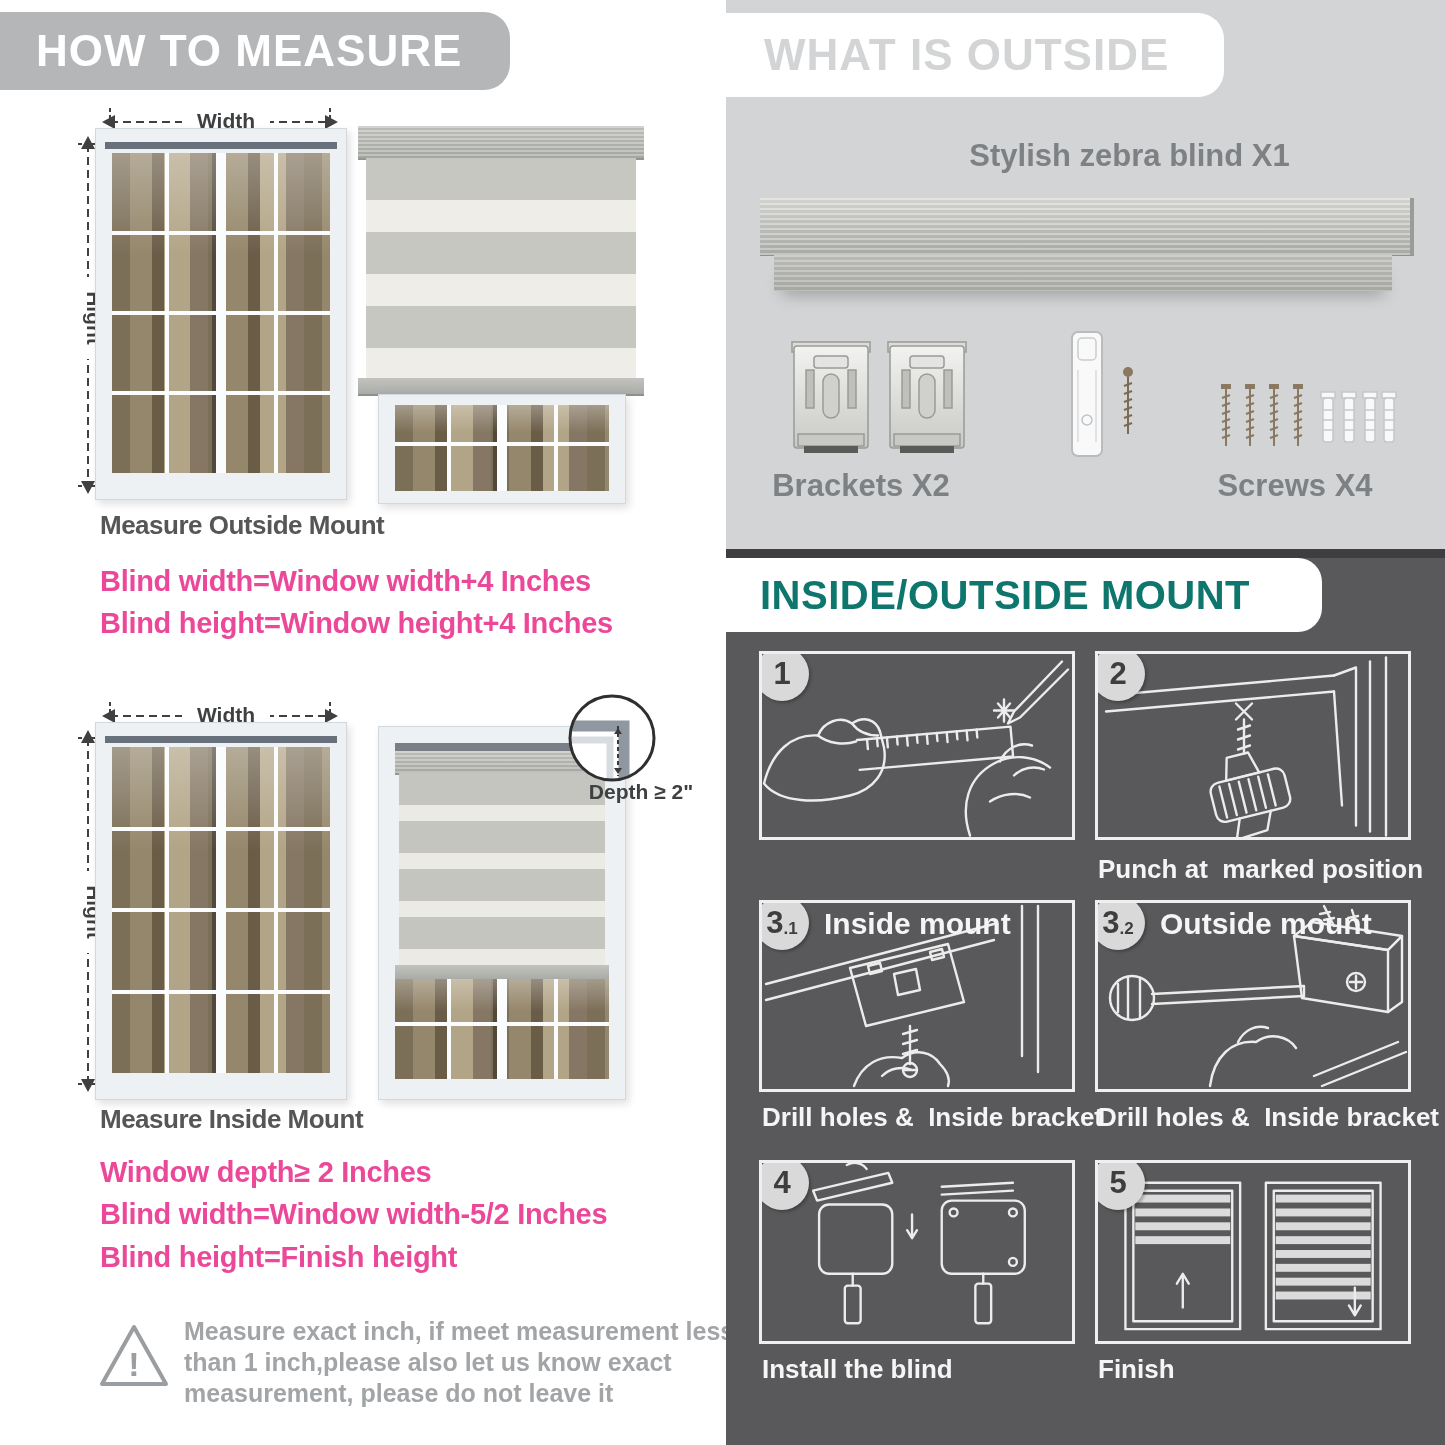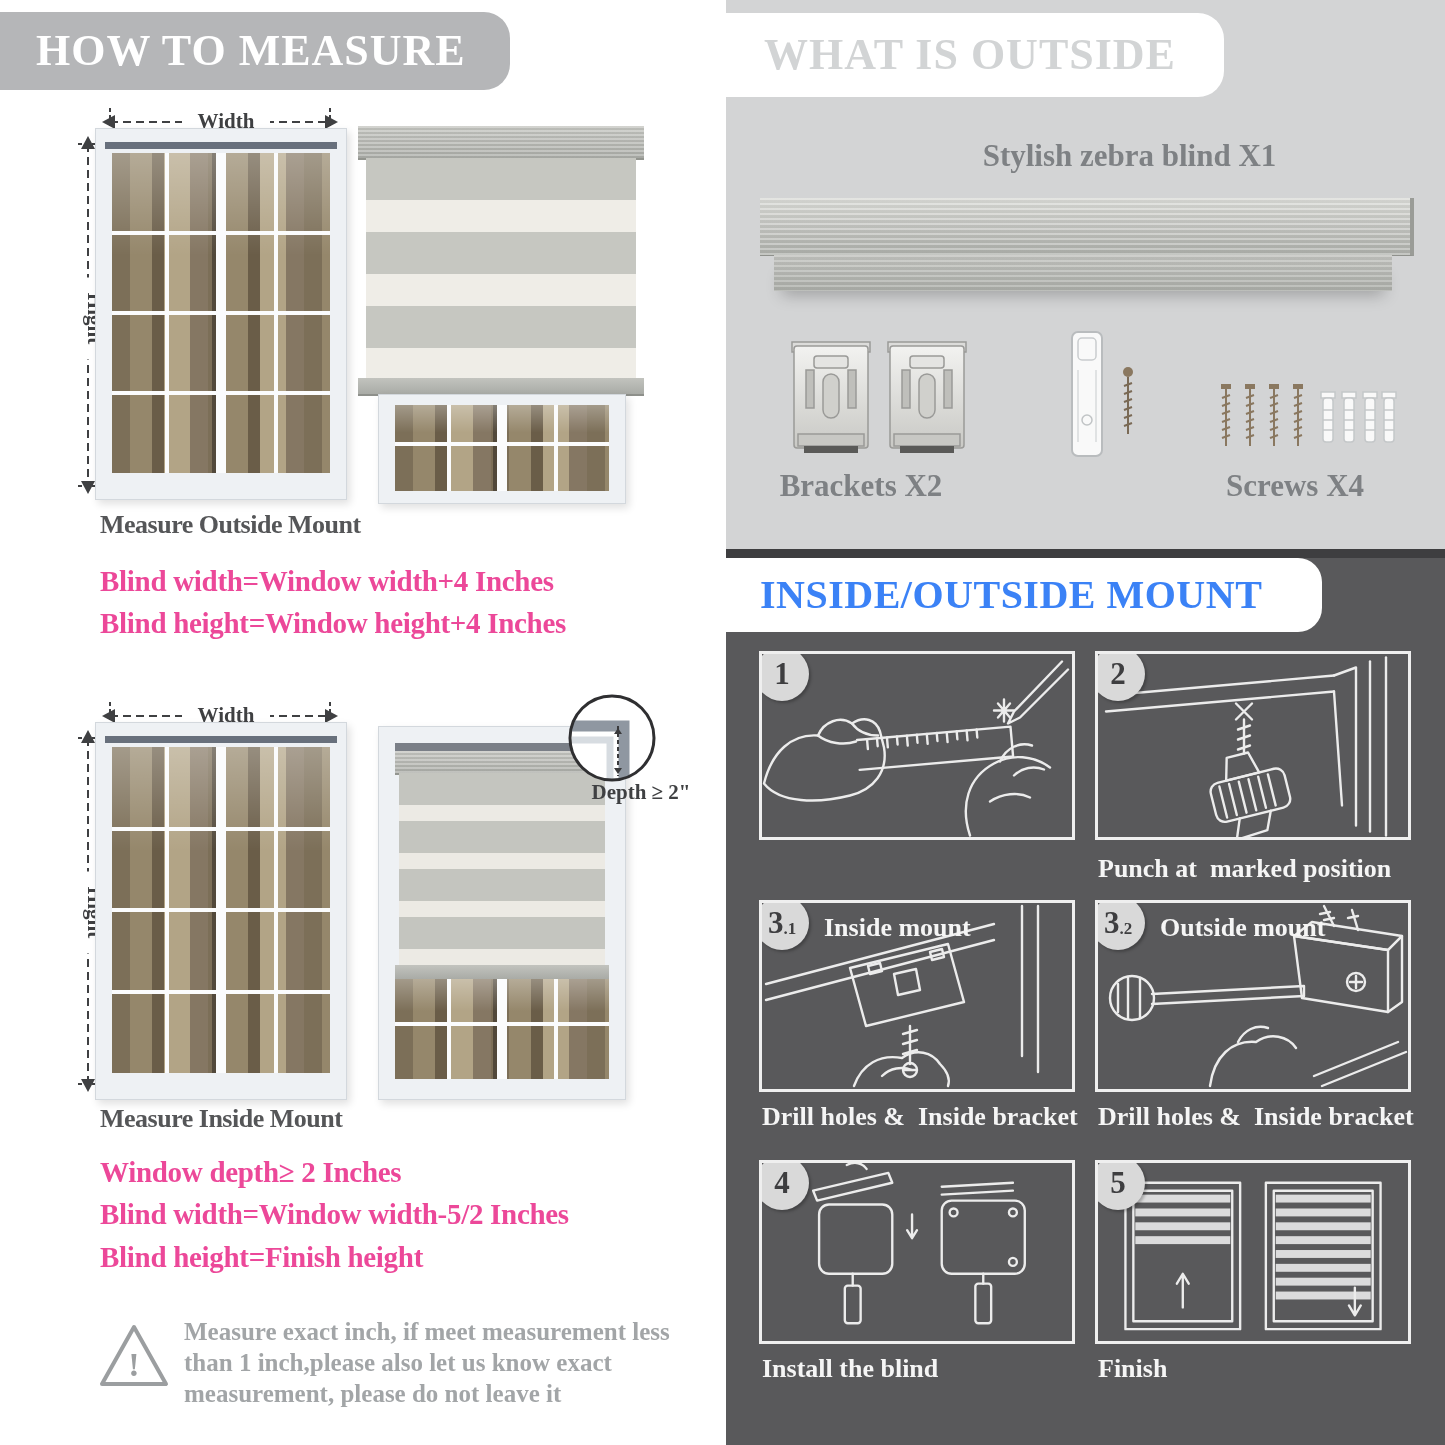--- a/index.html
+++ b/index.html
@@ -1,17 +1,17 @@
 <!DOCTYPE html>
 <html><head>
 <meta charset="utf-8">
 <style>
   html,body{margin:0;padding:0;background:#ffffff;}
   .page{position:relative;width:1445px;height:1445px;background:#ffffff;overflow:hidden;
-        font-family:Liberation Serif, serif;}
+        font-family:Liberation Sans, sans-serif;}
   .abs{position:absolute;}
 
   
   .htm-header{left:0;top:12px;width:510px;height:78px;background:#b5b6b8;
     border-radius:0 26px 26px 0;color:#ffffff;font-size:44px;font-weight:bold;
     line-height:78px;padding-left:36px;letter-spacing:1px;box-sizing:border-box;}
 
   .dim-label{font-size:21px;font-weight:bold;color:#3f4042;background:#ffffff;
     padding:0 6px;text-align:center;}
   .vlabel{transform:rotate(90deg);}
@@ -66,32 +66,32 @@
   .cassette-under{left:48px;top:255px;width:618px;height:36px;
     background:
       repeating-linear-gradient(180deg, rgba(255,255,255,.18) 0 2px, rgba(0,0,0,.05) 2px 5px),
       linear-gradient(180deg,#c4c5c1,#aeb0ab);
     box-shadow:0 12px 16px -8px rgba(0,0,0,.25);}
   .item-label{top:468px;text-align:center;font-size:31px;font-weight:bold;color:#7e8184;}
 
   .dark-bar{left:0;top:549px;width:719px;height:9px;background:#3e3e40;}
   .band{left:0;top:558px;width:719px;height:74px;background:#59595b;}
   .iom-header{position:absolute;left:0;top:0;width:596px;height:74px;background:#ffffff;
-    border-radius:0 24px 24px 0;color:#3b82f6;font-size:40px;font-weight:bold;
+    border-radius:0 24px 24px 0;color:#0f766e;font-size:40px;font-weight:bold;
     line-height:74px;padding-left:34px;letter-spacing:0.5px;box-sizing:border-box;}
   .panel-dark{left:0;top:632px;width:719px;height:813px;background:#59595b;}
 
   .card{position:absolute;width:316px;border:3px solid #efefef;background:#59595b;
     overflow:hidden;box-sizing:border-box;}
   .card svg{position:absolute;inset:0;width:100%;height:100%;}
   .badge{position:absolute;top:-7px;left:-7px;width:54px;height:54px;border-radius:50%;
     background:#d9d9d9;color:#3e3e40;display:flex;align-items:center;justify-content:center;
     font-weight:bold;font-size:31px;box-shadow:2px 2px 3px rgba(0,0,0,.25);}
   .badge .sub{font-size:17px;margin-top:12px;}
-  .card-title{position:absolute;left:62px;top:10px;font-size:26px;font-weight:bold;color:#f5f5f5;}
+  .card-title{position:absolute;left:62px;top:4px;font-size:30px;font-weight:bold;color:#f5f5f5;}
   .caption{position:absolute;font-size:26px;font-weight:bold;color:#f5f5f5;white-space:pre-wrap;}
 
   .sketch{stroke:#ececec;stroke-width:2.4;fill:none;stroke-linecap:round;stroke-linejoin:round;}
 </style>
 </head>
 <body>
 
 <div class="page">
 
   <div class="abs htm-header">HOW TO MEASURE</div>

